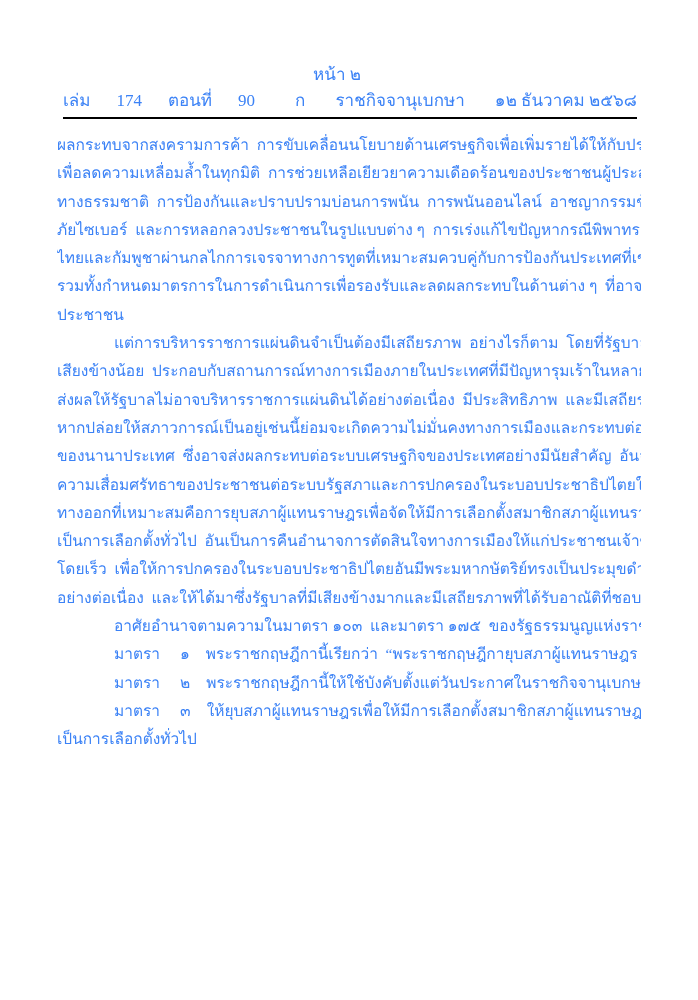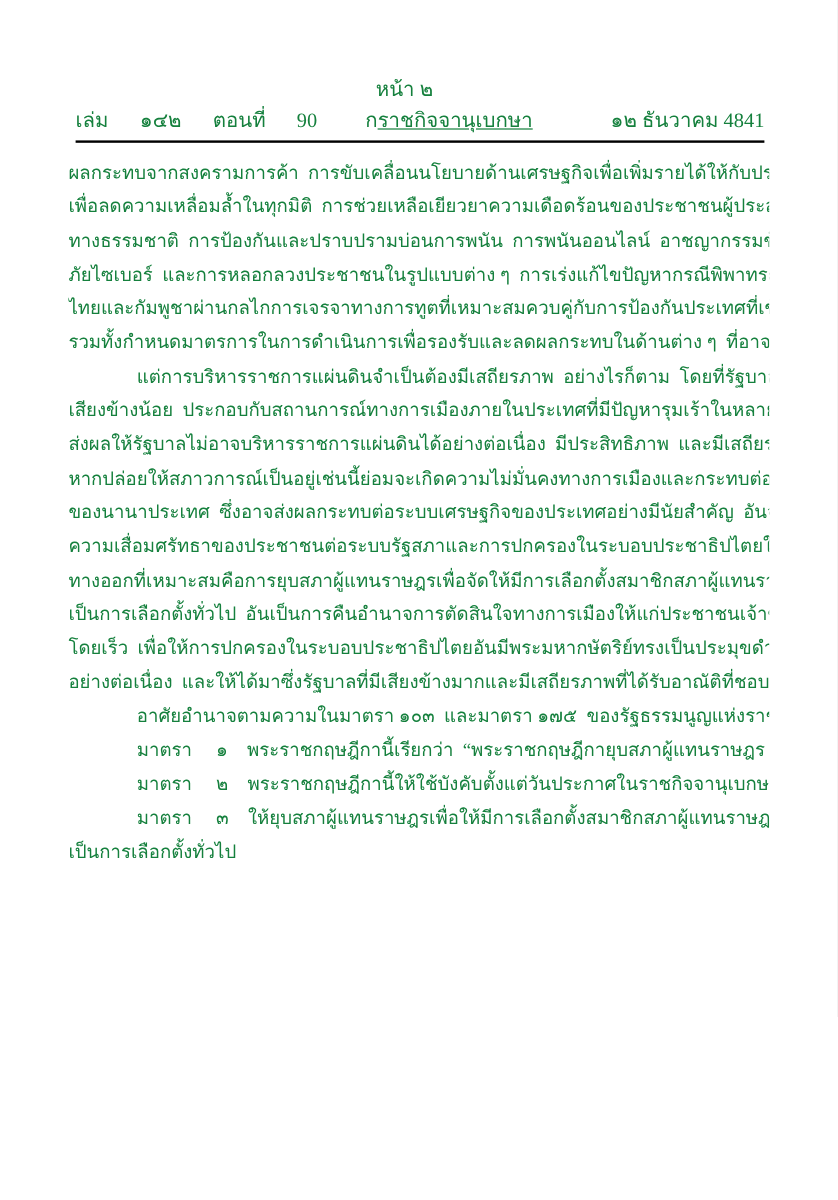--- a/index.html
+++ b/index.html
@@ -3,41 +3,41 @@
 <meta charset="utf-8">
 <style>
   html, body { margin: 0; padding: 0; background: #e9e9e9; }
   .page {
     position: relative;
     width: 698px;
     height: 1000px;
     margin: 0 auto;
     background: #ffffff;
     overflow: hidden;
-    color: #15803d;
+    color: #3b82f6;
     font-family: "Liberation Serif", "DejaVu Serif", serif;
   }
   .page-num {
     position: absolute;
     top: 64px; left: 0; right: 24px;
     text-align: center;
     font-size: 17px;
     line-height: 22px;
   }
   .header-row {
     position: absolute;
     top: 90px; left: 63px; width: 574px;
     display: flex;
     align-items: flex-end;
     font-size: 17px;
     line-height: 22px;
   }
   .header-left { display: flex; gap: 26px; white-space: nowrap; }
   .header-left .sect { margin-left: 14px; }
-  .header-center { flex: 1; white-space: nowrap; text-decoration: underline; }
+  .header-center { flex: 1; text-align: center; white-space: nowrap; }
   .header-right { white-space: nowrap; }
   .rule {
     position: absolute;
     top: 117px; left: 63px; width: 574px;
     border-top: 2px solid #000000;
   }
   .doc-body {
     position: absolute;
     top: 131px; left: 57px; width: 584px;
     font-size: 15.5px;
@@ -55,38 +55,39 @@
 </head>
 <body>
 
 <div class="page">
 
   <div class="page-num">หน้า ๒</div>
 
   <div class="header-row">
     <div class="header-left">
       <span>เล่ม</span>
-      <span>๑๔๒</span>
+      <span>174</span>
       <span>ตอนที่</span>
       <span>90</span>
       <span class="sect">ก</span>
     </div>
     <div class="header-center">ราชกิจจานุเบกษา</div>
-    <div class="header-right">๑๒ ธันวาคม 4841</div>
+    <div class="header-right">๑๒ ธันวาคม ๒๕๖๘</div>
   </div>
 
   <div class="rule"></div>
 
   <div class="doc-body">
       <div class="line"><span>ผลกระทบจากสงครามการค้า  การขับเคลื่อนนโยบายด้านเศรษฐกิจเพื่อเพิ่มรายได้ให้กับประชาชนและชุมชน</span></div>
       <div class="line"><span>เพื่อลดความเหลื่อมล้ำในทุกมิติ  การช่วยเหลือเยียวยาความเดือดร้อนของประชาชนผู้ประสบภัยพิบัติ</span></div>
       <div class="line"><span>ทางธรรมชาติ  การป้องกันและปราบปรามบ่อนการพนัน  การพนันออนไลน์  อาชญากรรมข้ามชาติ</span></div>
       <div class="line"><span>ภัยไซเบอร์  และการหลอกลวงประชาชนในรูปแบบต่าง ๆ  การเร่งแก้ไขปัญหากรณีพิพาทระหว่าง</span></div>
       <div class="line"><span>ไทยและกัมพูชาผ่านกลไกการเจรจาทางการทูตที่เหมาะสมควบคู่กับการป้องกันประเทศที่เข้มแข็ง</span></div>
       <div class="line"><span>รวมทั้งกำหนดมาตรการในการดำเนินการเพื่อรองรับและลดผลกระทบในด้านต่าง ๆ  ที่อาจจะเกิดขึ้นกับ</span></div>
+      <div class="line"><span>ประชาชน</span></div>
       <div class="line indent"><span>แต่การบริหารราชการแผ่นดินจำเป็นต้องมีเสถียรภาพ  อย่างไรก็ตาม  โดยที่รัฐบาลเป็นรัฐบาล</span></div>
       <div class="line"><span>เสียงข้างน้อย  ประกอบกับสถานการณ์ทางการเมืองภายในประเทศที่มีปัญหารุมเร้าในหลาย ๆ  ด้าน</span></div>
       <div class="line"><span>ส่งผลให้รัฐบาลไม่อาจบริหารราชการแผ่นดินได้อย่างต่อเนื่อง  มีประสิทธิภาพ  และมีเสถียรภาพ</span></div>
       <div class="line"><span>หากปล่อยให้สภาวการณ์เป็นอยู่เช่นนี้ย่อมจะเกิดความไม่มั่นคงทางการเมืองและกระทบต่อความเชื่อมั่น</span></div>
       <div class="line"><span>ของนานาประเทศ  ซึ่งอาจส่งผลกระทบต่อระบบเศรษฐกิจของประเทศอย่างมีนัยสำคัญ  อันจะนำมาซึ่ง</span></div>
       <div class="line"><span>ความเสื่อมศรัทธาของประชาชนต่อระบบรัฐสภาและการปกครองในระบอบประชาธิปไตยในที่สุด</span></div>
       <div class="line"><span>ทางออกที่เหมาะสมคือการยุบสภาผู้แทนราษฎรเพื่อจัดให้มีการเลือกตั้งสมาชิกสภาผู้แทนราษฎรใหม่</span></div>
       <div class="line"><span>เป็นการเลือกตั้งทั่วไป  อันเป็นการคืนอำนาจการตัดสินใจทางการเมืองให้แก่ประชาชนเจ้าของอำนาจสูงสุด</span></div>
       <div class="line"><span>โดยเร็ว  เพื่อให้การปกครองในระบอบประชาธิปไตยอันมีพระมหากษัตริย์ทรงเป็นประมุขดำเนินไป</span></div>
       <div class="line"><span>อย่างต่อเนื่อง  และให้ได้มาซึ่งรัฐบาลที่มีเสียงข้างมากและมีเสถียรภาพที่ได้รับอาณัติที่ชอบธรรมจากประชาชน</span></div>

